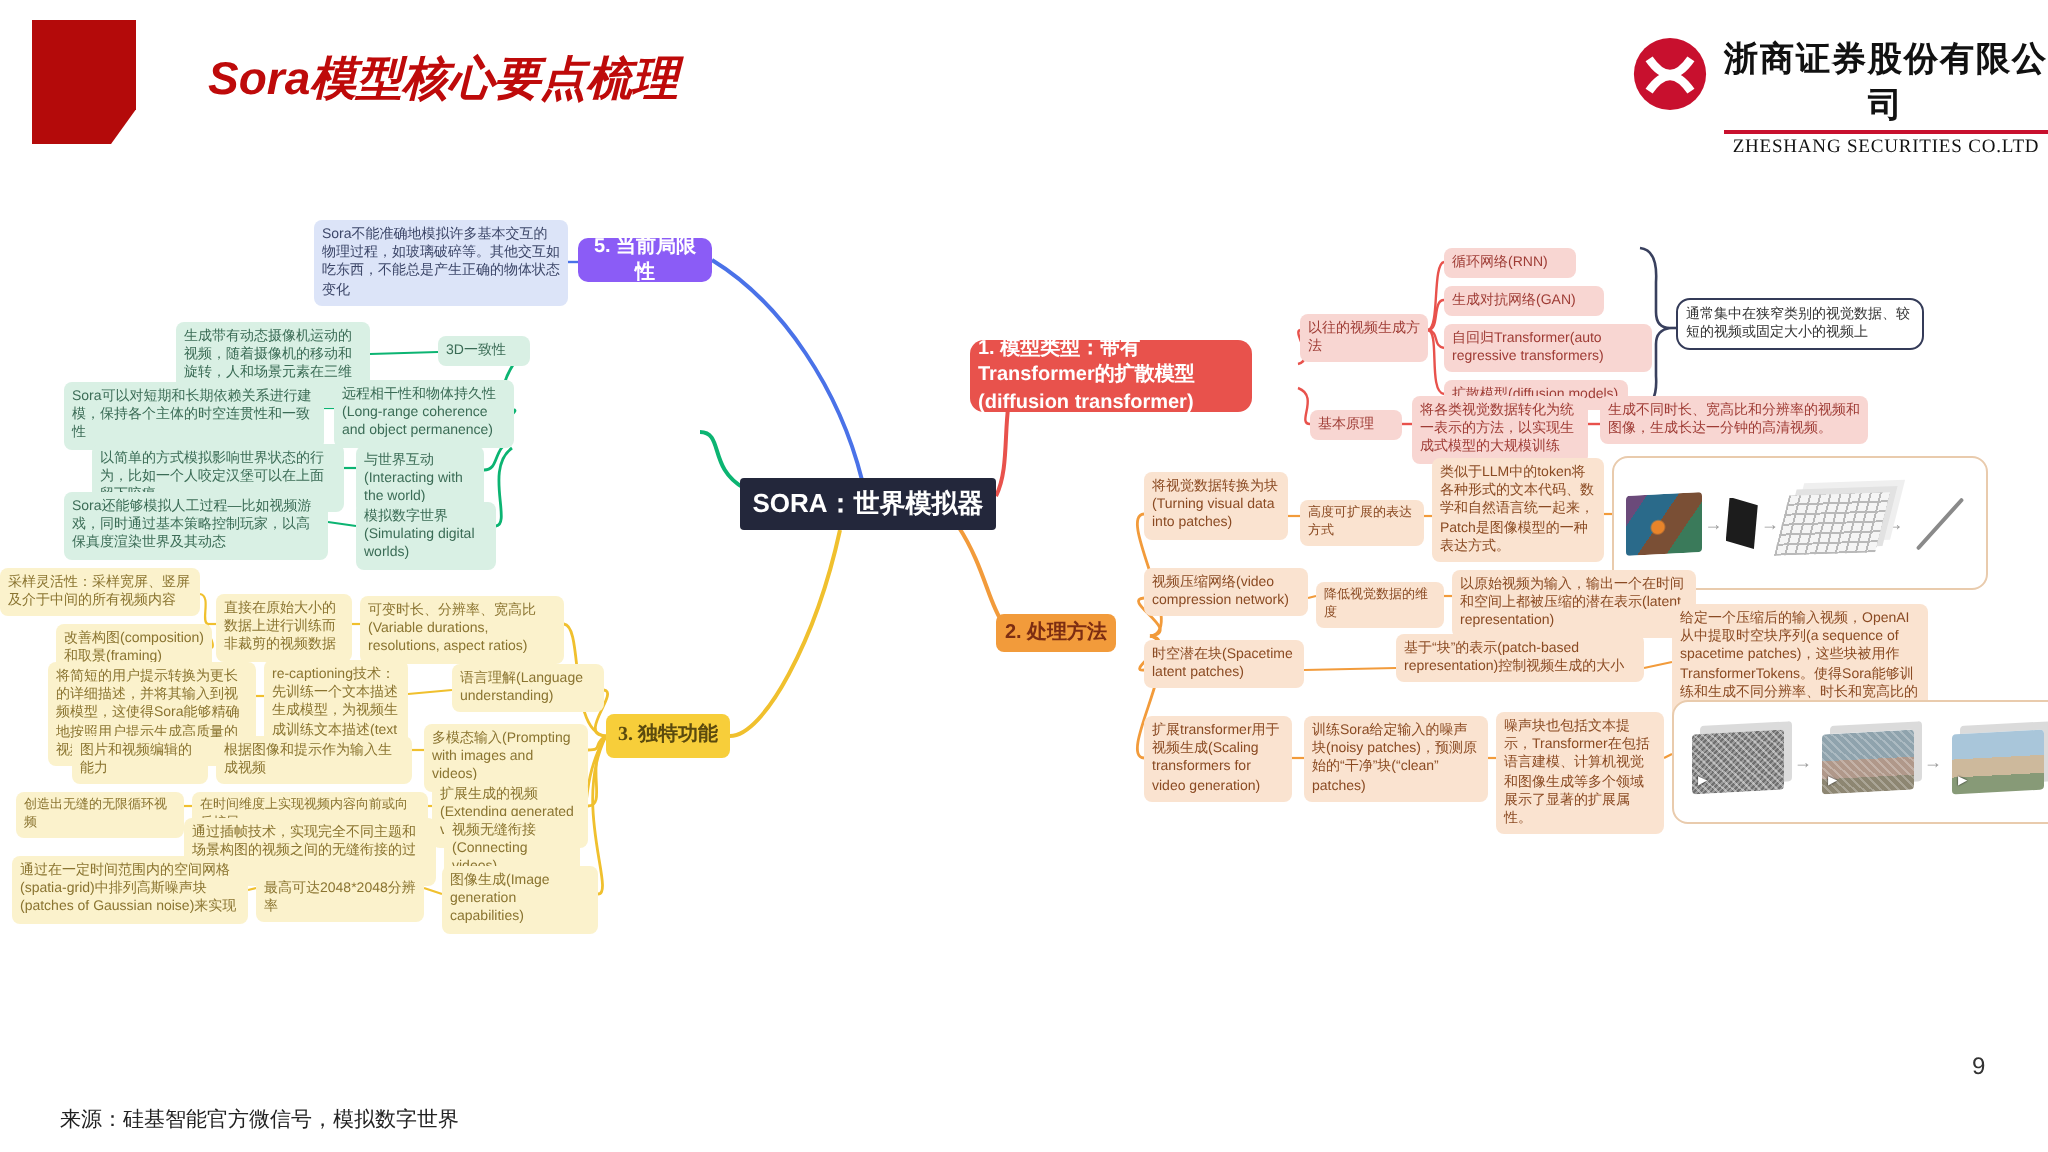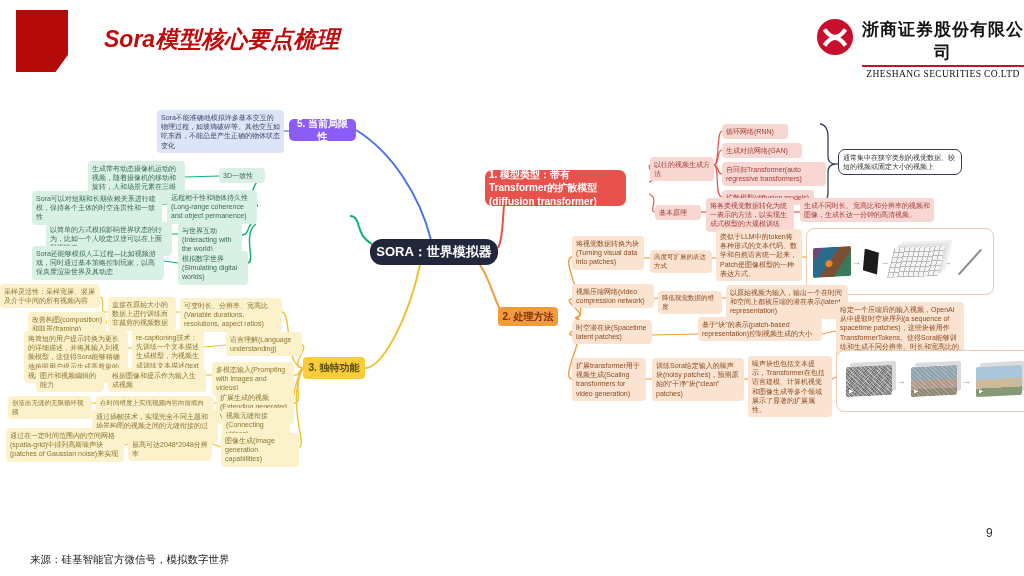--- a/index.html
+++ b/index.html
@@ -15,32 +15,32 @@
            letter-spacing:1px;border-bottom:2px solid #C8102E;padding-bottom:1px;}
   .logo-en{font-family:"Liberation Serif","DejaVu Serif",serif;font-size:9.5px;color:#111;letter-spacing:.4px;margin-top:2px;}
   
   .source{position:absolute;left:30px;top:553px;font-size:10.5px;color:#222;}
   .page-num{position:absolute;left:986px;top:526px;font-size:12px;color:#333;}
   
   svg.links{position:absolute;left:0;top:0;z-index:0;}
   .node{position:absolute;box-sizing:border-box;z-index:2;border-radius:4px;padding:3px 4px;
         font-size:7px;line-height:1.32;}
   .topic{display:flex;align-items:center;justify-content:center;text-align:center;font-weight:bold;padding:2px 4px;}
-  .center-node{position:absolute;z-index:3;background:#23273B;color:#fff;border-radius:12px;
+  .center-node{position:absolute;z-index:3;background:#23273B;color:#fff;border-radius:2px;
                display:flex;align-items:center;justify-content:center;font-size:13px;font-weight:bold;}
   .b-blue-topic{background:#8b5cf6;color:#fff;font-size:10px;border-radius:5px;}
   .b-blue-note{background:#DCE4F8;color:#3C4668;}
   .b-red-topic{background:#E8524C;color:#fff;font-size:10px;border-radius:7px;text-align:left;justify-content:flex-start;}
   .b-red-sub{background:#F8D6D2;color:#9E3B34;}
   .b-red-callout{background:#fff;border:1.5px solid #343B58;color:#333;border-radius:7px;}
   .b-orange-topic{background:#F29B3B;color:#7C2D12;font-size:10px;}
   .b-orange-sub{background:#FAE3D0;color:#8A4A22;}
   .b-green-topic{background:#0CB472;color:#06331F;font-size:10px;line-height:1.25;}
   .b-green-sub{background:#D9F0E4;color:#3A6B55;}
-  .b-yellow-topic{background:#F7CE3A;color:#5B4A0E;font-size:10px;}
+  .b-yellow-topic{background:#F7CE3A;color:#5B4A0E;font-size:10px;font-family:Liberation Serif, serif;}
   .b-yellow-sub{background:#FBF2CC;color:#8A7430;}
   
   .figure{position:absolute;z-index:2;background:#fff;border:1.5px solid #E9CBAD;border-radius:8px;
           display:flex;align-items:center;justify-content:space-evenly;padding:4px;}
   .fig-arrow{color:#999;font-size:9px;flex:none;}
   .photo{width:38px;height:30px;flex:none;border-radius:2px;transform:skewY(-3deg);
          background:radial-gradient(circle at 42% 55%,#e8842a 0 3px,transparent 4px),
                     linear-gradient(125deg,#6b4a7a 0 18%,#2a6a8a 18% 45%,#7a4f35 45% 70%,#3a7a5a 70%);}
   .encoder{width:16px;height:26px;background:#1c1c1c;flex:none;
            clip-path:polygon(12% 0,100% 16%,88% 100%,0 84%);}

